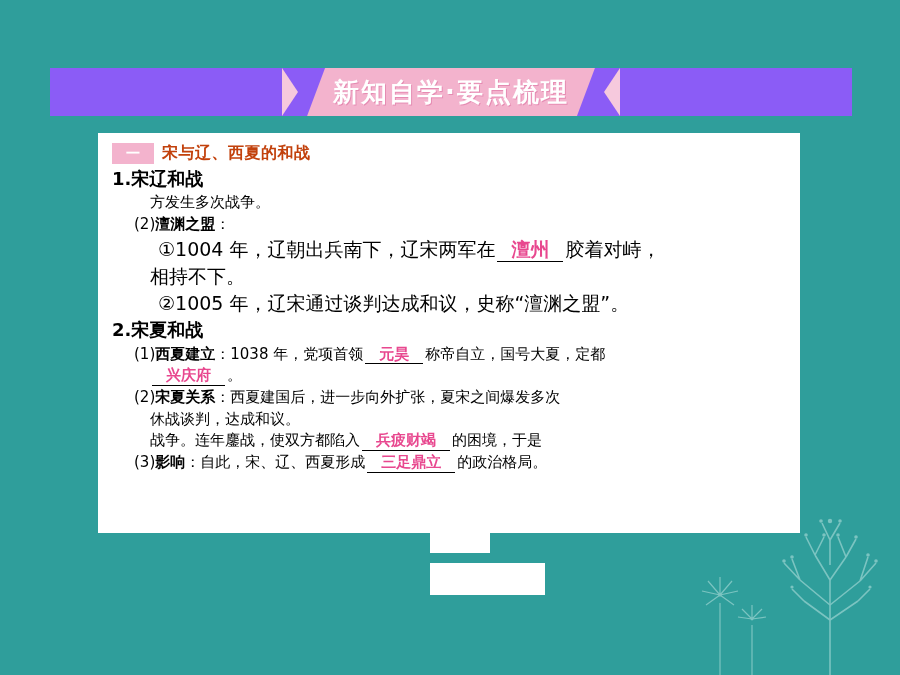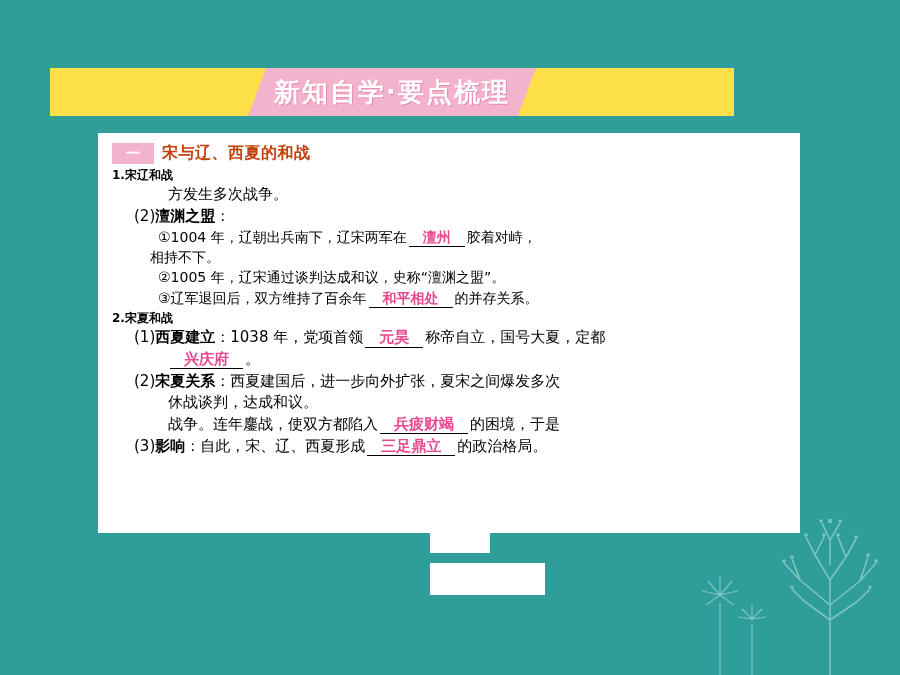--- a/index.html
+++ b/index.html
@@ -24,23 +24,23 @@
     height: 190px;
     opacity: 0.55;
     pointer-events: none;
   }
 
   
   .banner {
     position: absolute;
     left: 50px;
     top: 68px;
-    width: 684px;
+    width: 802px;
     height: 48px;
-    background: #fde047;
+    background: #8b5cf6;
   }
   .banner-inner {
     position: absolute;
     left: 50%;
     top: 0;
     transform: translateX(-50%);
     height: 48px;
     background: #f3b3cd;
     padding: 0 26px 0 26px;
     display: flex;
@@ -109,46 +109,46 @@
   .sec-title {
     font-family: "DejaVu Sans", "Liberation Sans", sans-serif;
     font-size: 16px;
     font-weight: bold;
     color: #c2410c;
     letter-spacing: 0.5px;
   }
 
   .lv1 {
     font-family: "DejaVu Sans", "Liberation Sans", sans-serif;
-    font-size: 12px;
+    font-size: 18px;
     font-weight: bold;
     color: #000000;
     margin: 2px 0 1px 0;
     line-height: 1.35;
   }
   .lv2 {
     font-family: "DejaVu Sans", "Liberation Sans", sans-serif;
     font-size: 15px;
     color: #000000;
     margin: 0 0 1px 22px;
     line-height: 1.38;
     text-indent: 0;
   }
   .lv3 {
     font-family: "DejaVu Sans", "Liberation Sans", sans-serif;
-    font-size: 14px;
+    font-size: 19px;
     color: #000000;
     margin: 0 0 1px 46px;
     line-height: 1.38;
   }
   .lv3-cont {
     margin-left: 38px;
   }
   .lv2-cont {
-    margin-left: 56px;
+    margin-left: 38px;
   }
   b.k {
     font-weight: bold;
   }
   .ans {
     color: #e8488f;
     font-weight: bold;
     border-bottom: 1.5px solid #000000;
     padding: 0 14px 1px 14px;
     margin: 0 2px;
@@ -238,23 +238,20 @@
 
   <p class="lv3">
     <span>①</span><span>1004 年，辽朝出兵南下，辽宋两军在</span><span class="ans">澶州</span><span>胶着对峙，</span>
   </p>
   <p class="lv3 lv3-cont">相持不下。</p>
 
   <p class="lv3">
     <span>②</span><span>1005 年，辽宋通过谈判达成和议，史称“澶渊之盟”。</span>
   </p>
 
-  <p class="lv3">
-    <span>③</span><span>辽军退回后，双方维持了百余年</span><span class="ans">和平相处</span><span>的并存关系。</span>
-  </p>
 
   <p class="lv1">2.宋夏和战</p>
 
   <p class="lv2">
     <span>(1)</span><b class="k">西夏建立</b><span>：1038 年，党项首领</span><span class="ans">元昊</span><span>称帝自立，国号大夏，定都</span>
   </p>
   <p class="lv2 lv2-cont">
     <span class="ans">兴庆府</span><span>。</span>
   </p>
 

